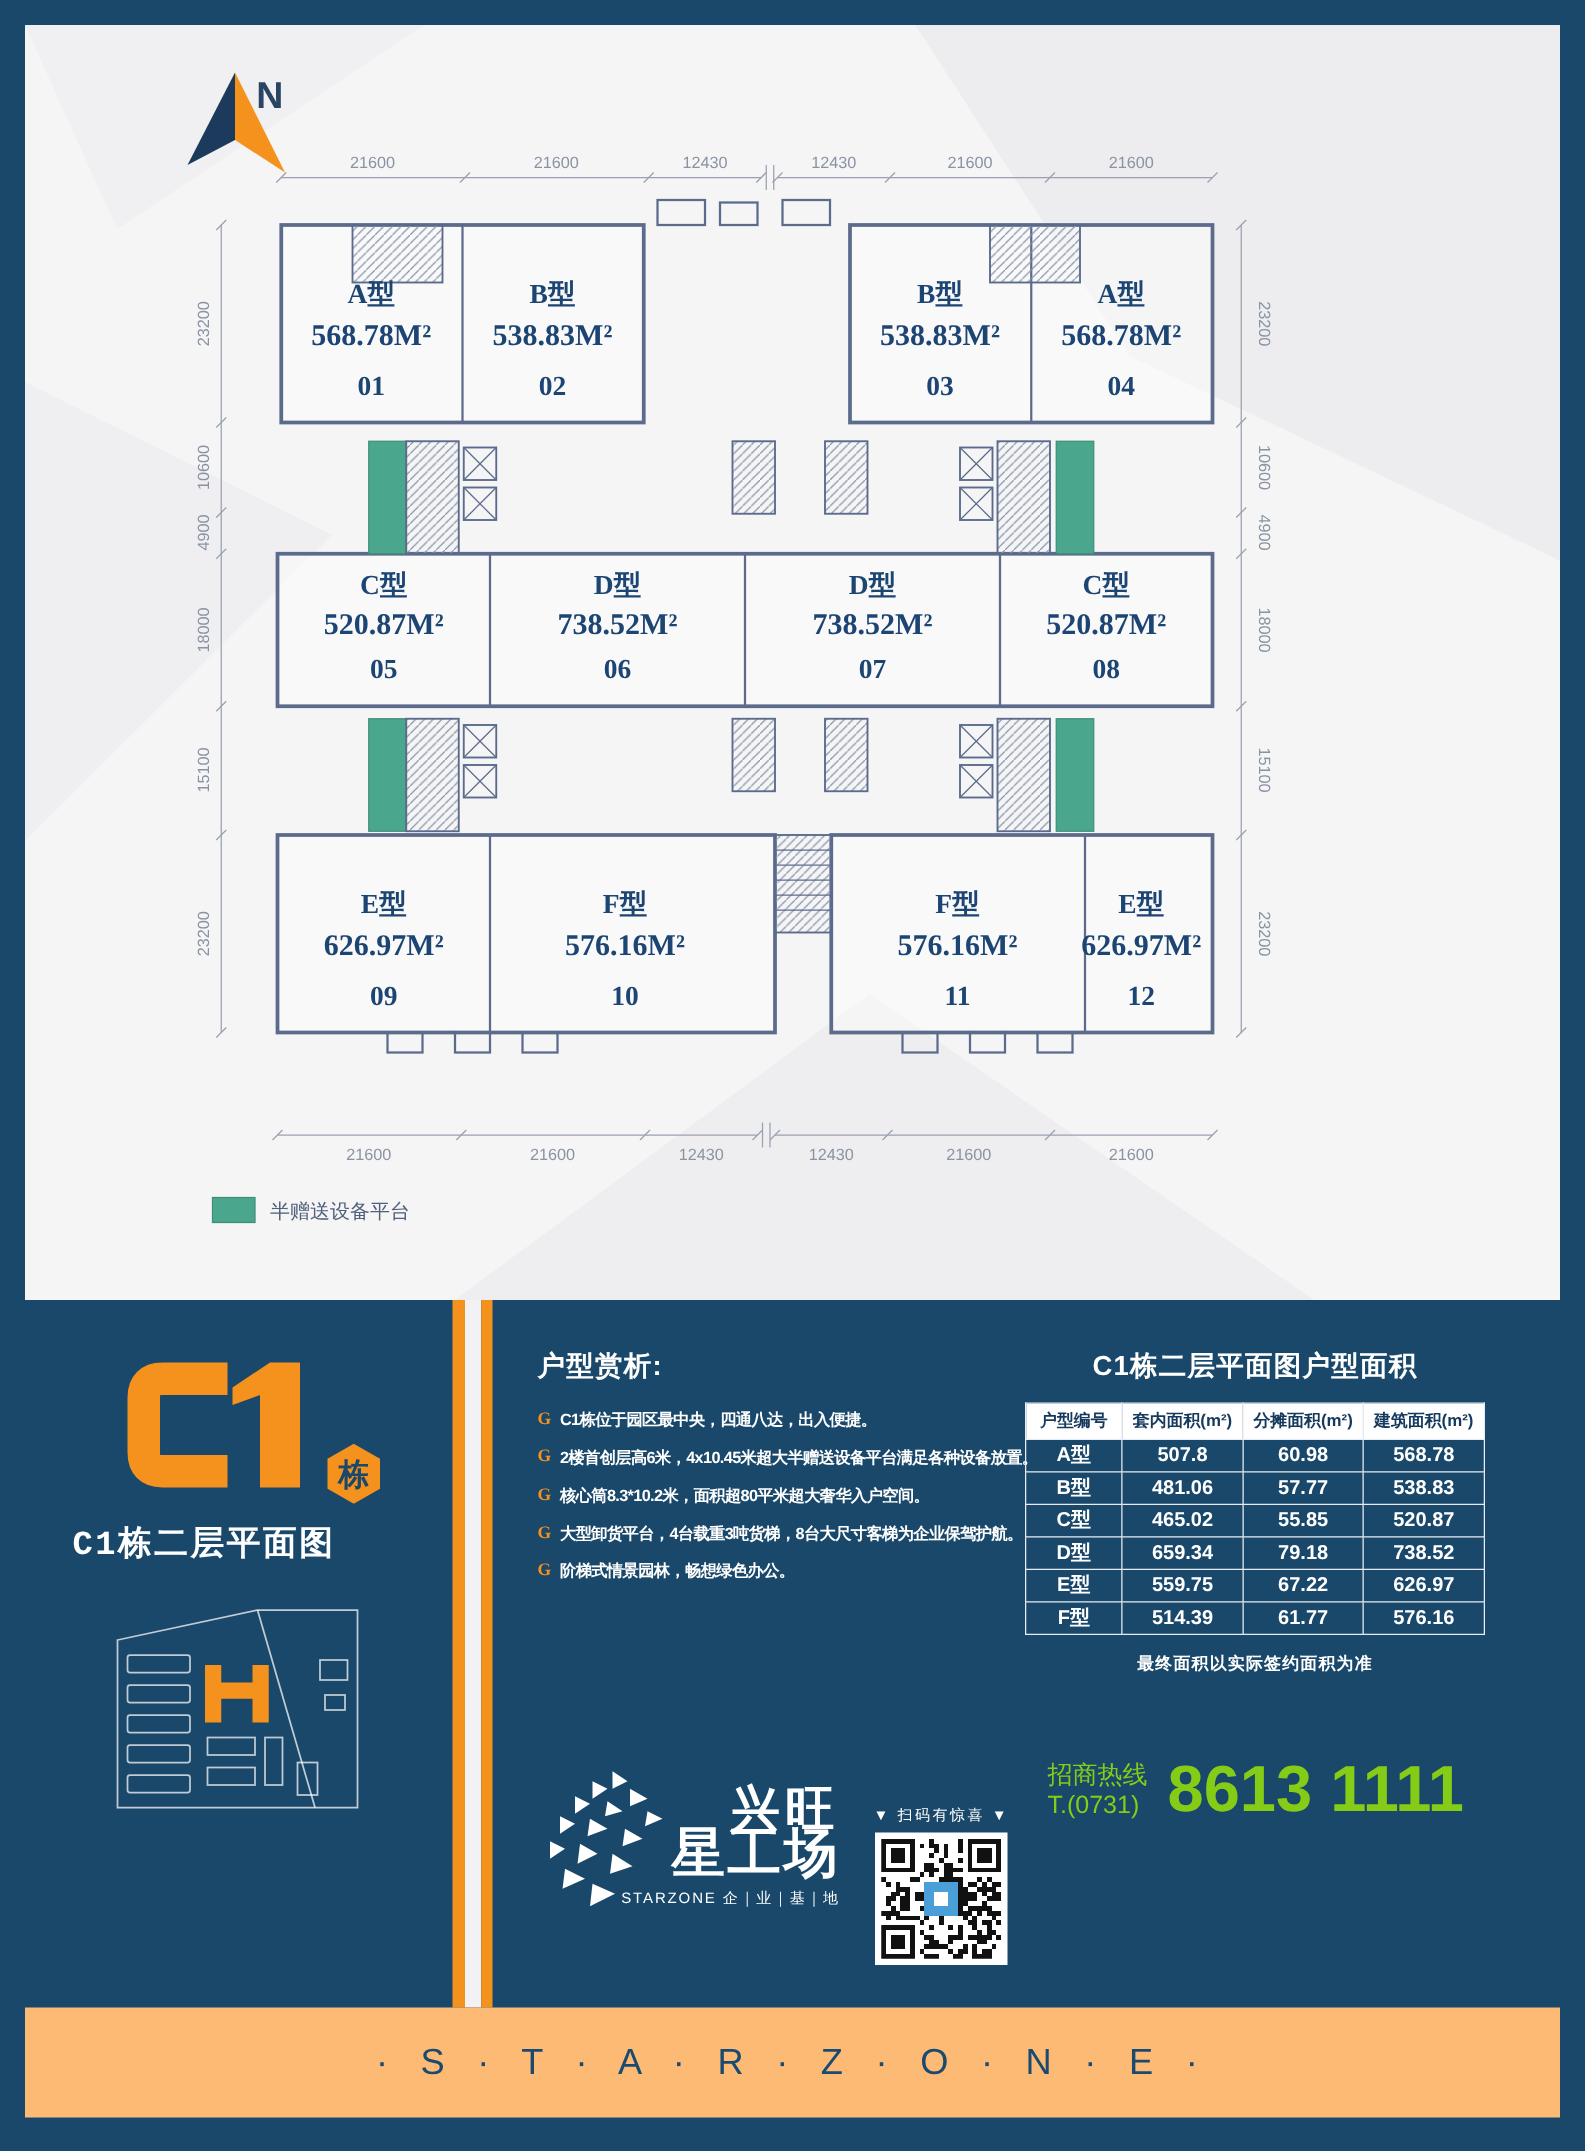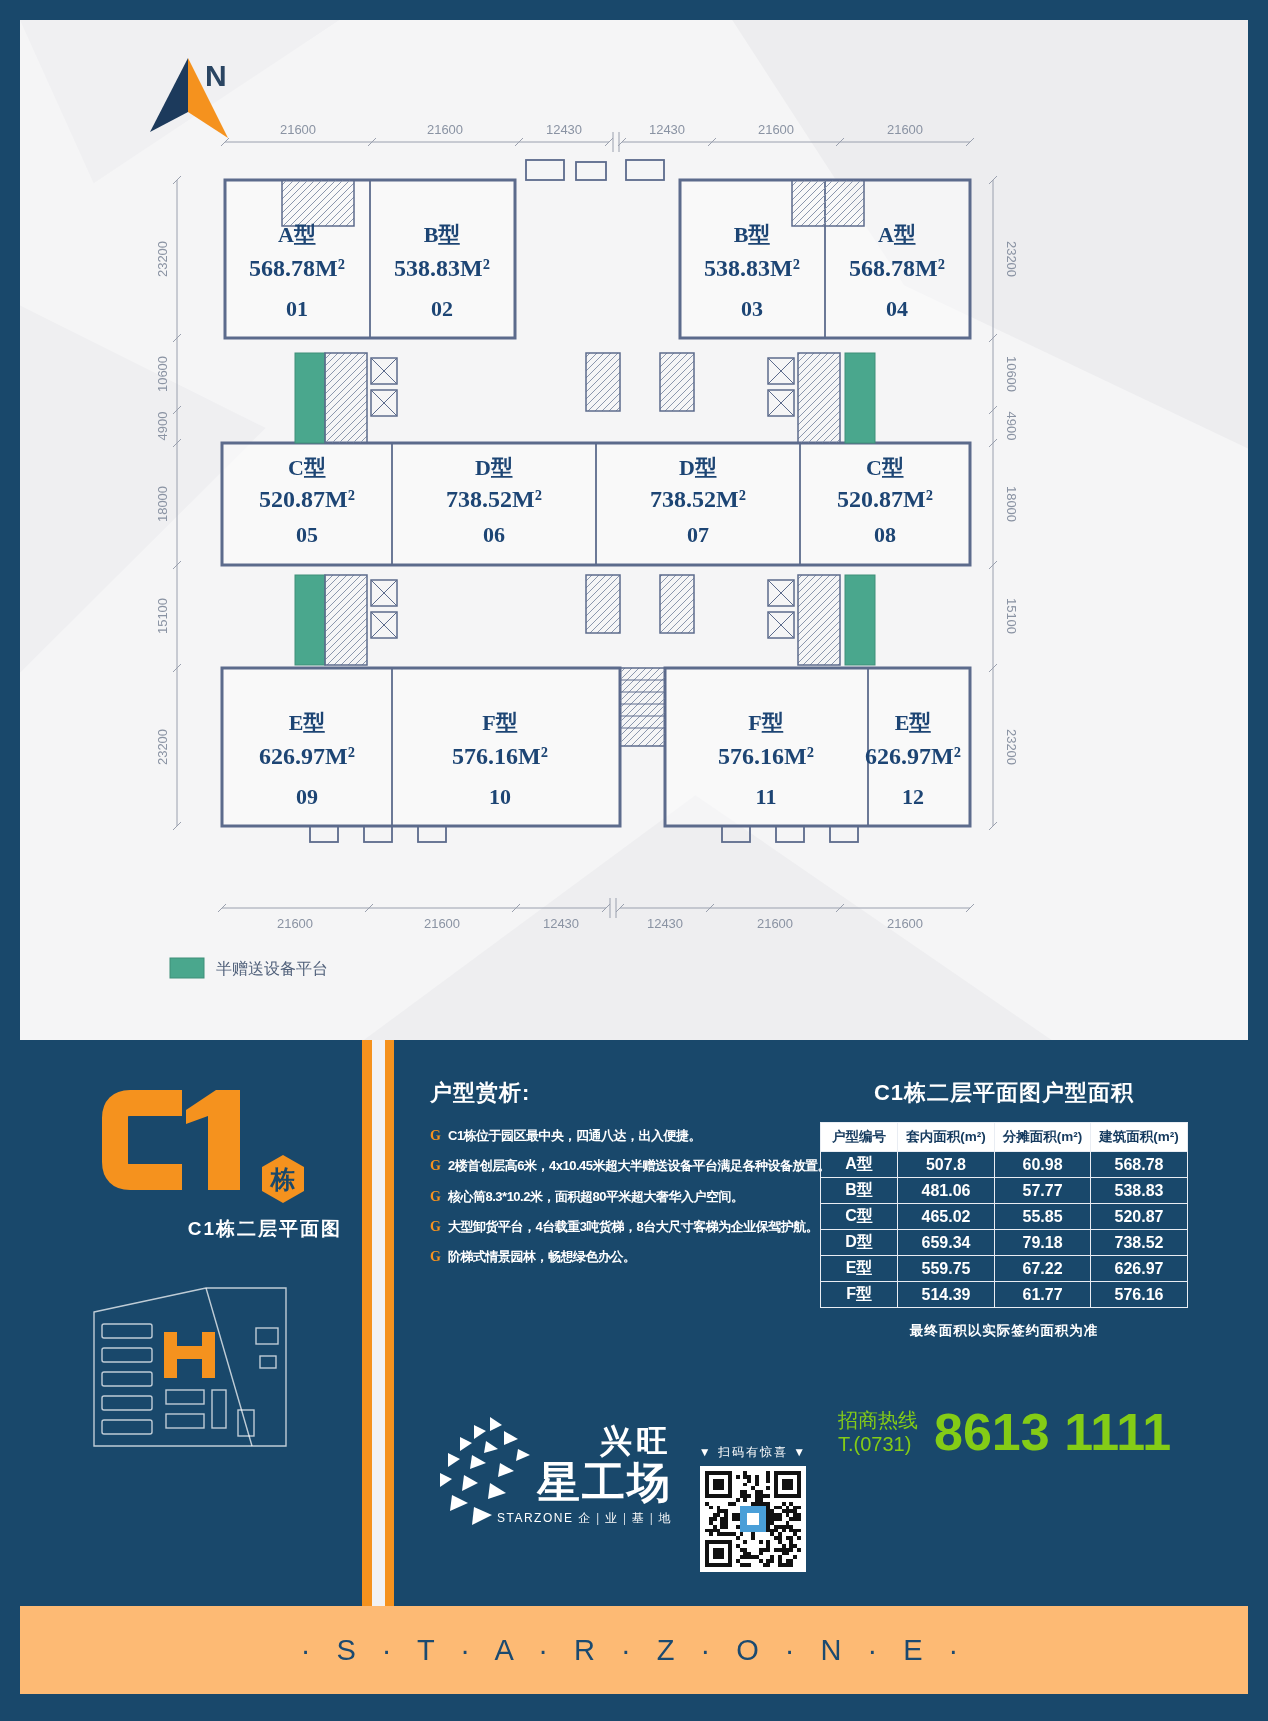--- a/index.html
+++ b/index.html
@@ -24,40 +24,40 @@
   .green{fill:#4aa78d;stroke:#3f8f78;stroke-width:1;}
   .hatchbox{fill:url(#hatch);stroke:#5c6b8c;stroke-width:1.5;}
   .elev{fill:#f5f5f6;stroke:#5c6b8c;stroke-width:1.5;}
   .elevline{stroke:#5c6b8c;stroke-width:1;}
   .legend-text{fill:#50607a;font-size:16px;font-family:"Liberation Sans",sans-serif;}
   
   .stripe{position:absolute;top:1040px;height:566px;}
   .s-o1{left:362px;width:10px;background:#f5921e;}
   .s-w{left:372px;width:13px;background:#f2f2f4;}
   .s-o2{left:385px;width:9px;background:#f5921e;}
-  .logo-caption{position:absolute;left:58px;top:1216px;width:284px;text-align:right;
-                color:#fff;font-size:19px;font-weight:bold;letter-spacing:2px;}
+  .logo-caption{position:absolute;left:58px;top:1216px;width:284px;text-align:left;
+                color:#fff;font-size:27px;font-weight:bold;letter-spacing:2px;font-family:Liberation Mono, monospace;}
   .analysis{position:absolute;left:430px;top:1078px;width:380px;color:#fff;}
   .analysis h2{margin:0 0 20px 0;font-size:22px;letter-spacing:1px;}
   .bullet{display:flex;align-items:flex-start;margin-top:14px;}
   .bullet .g{color:#f5921e;font-family:"Liberation Serif",serif;font-weight:bold;font-size:14px;
              width:18px;flex:0 0 18px;}
   .bullet .t{font-size:13px;font-weight:bold;letter-spacing:-0.5px;white-space:nowrap;line-height:1.25;}
   .area-table-wrap{position:absolute;left:820px;top:1078px;width:368px;color:#fff;}
   .area-table-wrap .title{text-align:center;font-size:22px;font-weight:bold;margin-bottom:14px;letter-spacing:1px;}
   table.areas{width:100%;border-collapse:collapse;table-layout:fixed;}
   table.areas th{background:#ffffff;color:#153a5e;font-size:13.5px;font-weight:bold;
                  border:1px solid #e9edf3;padding:5px 0;}
   table.areas td{color:#fff;font-size:16px;font-weight:bold;text-align:center;
                  border:1px solid #e9edf3;padding:2px 0;height:20px;}
   table.areas col.c1{width:21%;} table.areas col.c2{width:26.4%;}
   table.areas col.c3{width:26.2%;} table.areas col.c4{width:26.4%;}
   .area-note{text-align:center;font-size:13.5px;font-weight:bold;margin-top:14px;letter-spacing:1px;}
   .brand-cn1{position:absolute;left:560px;top:1420px;width:112px;text-align:right;
-             color:#fff;font-size:32px;font-weight:bold;letter-spacing:4px;}
+             color:#fff;font-size:40px;font-weight:bold;letter-spacing:4px;}
   .brand-cn2{position:absolute;left:520px;top:1454px;width:152px;text-align:right;
              color:#fff;font-size:43px;font-weight:bold;letter-spacing:2px;}
   .brand-sub{position:absolute;left:440px;top:1510px;width:232px;text-align:right;
              color:#fff;font-size:12px;letter-spacing:1.5px;}
   .qr-block{position:absolute;left:698px;top:1444px;width:110px;}
   .qr-caption{color:#fff;font-size:12px;text-align:center;letter-spacing:2px;margin-bottom:5px;}
   .qr-box{width:96px;height:96px;background:#fff;padding:5px;margin:0 auto;}
   .contact{position:absolute;left:838px;top:1402px;width:402px;color:#84cc16;}
   .c-row{display:flex;align-items:center;}
   .c-label{font-size:20px;line-height:1.2;white-space:nowrap;}

